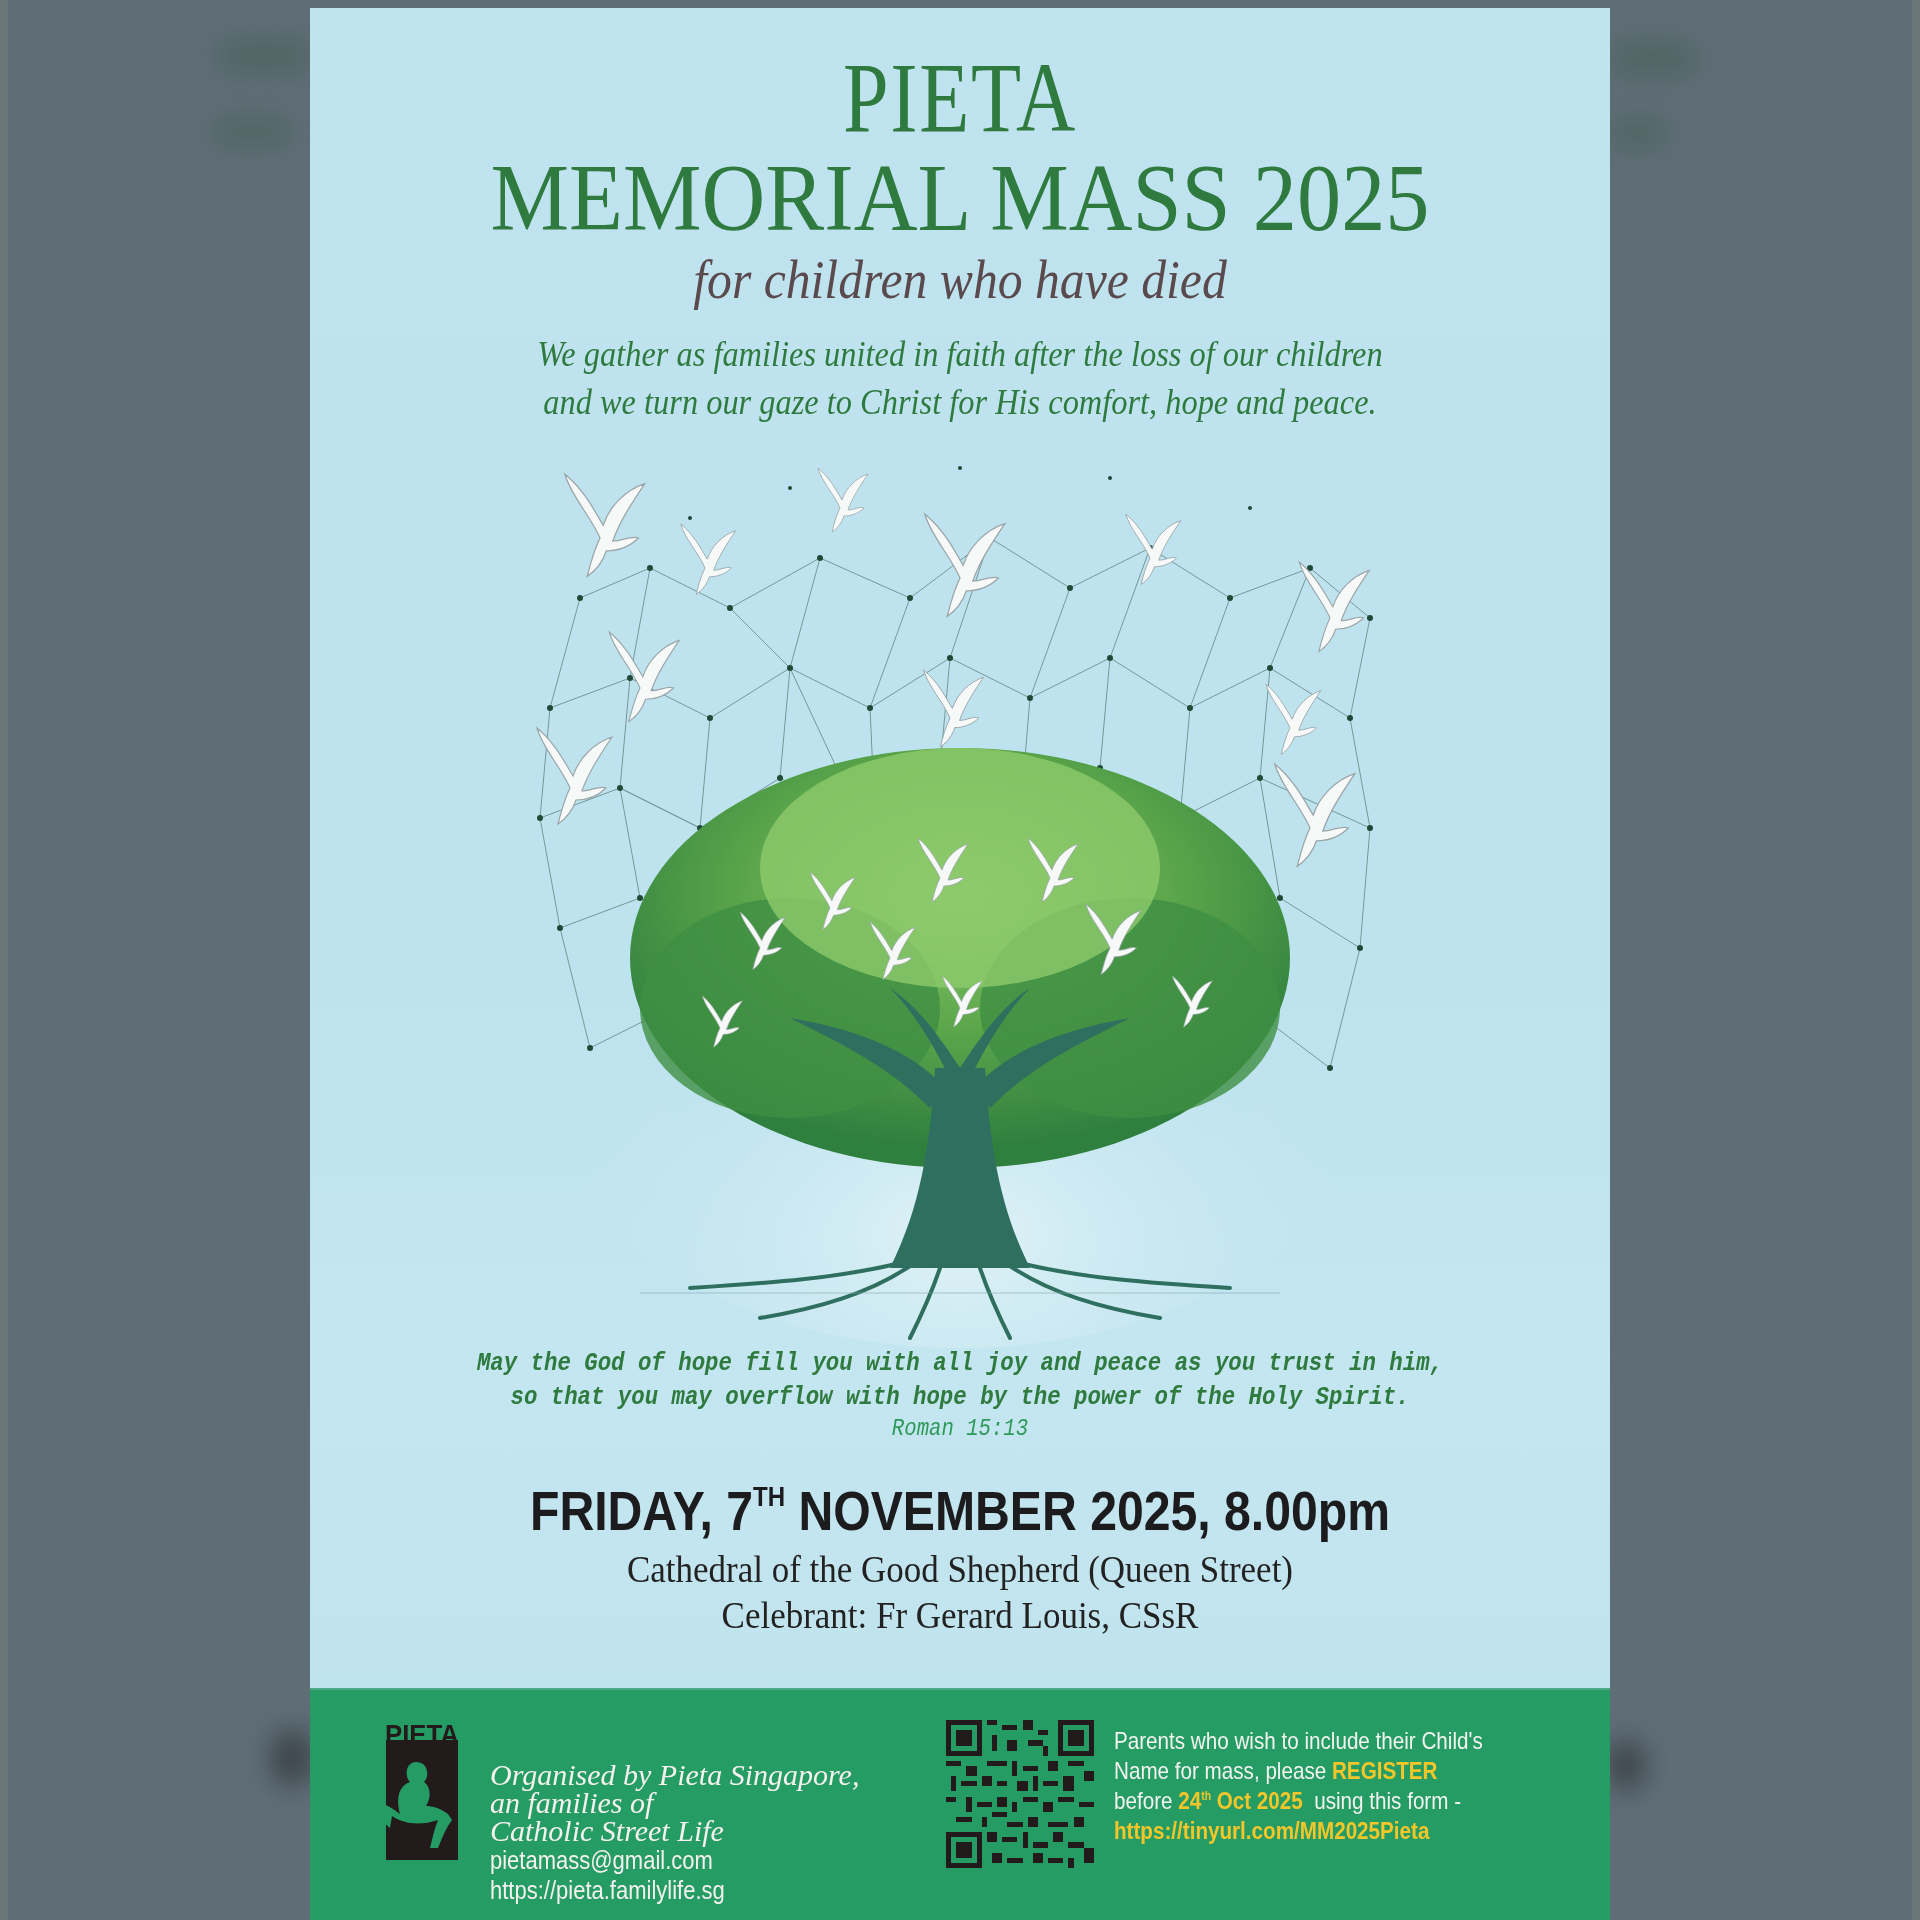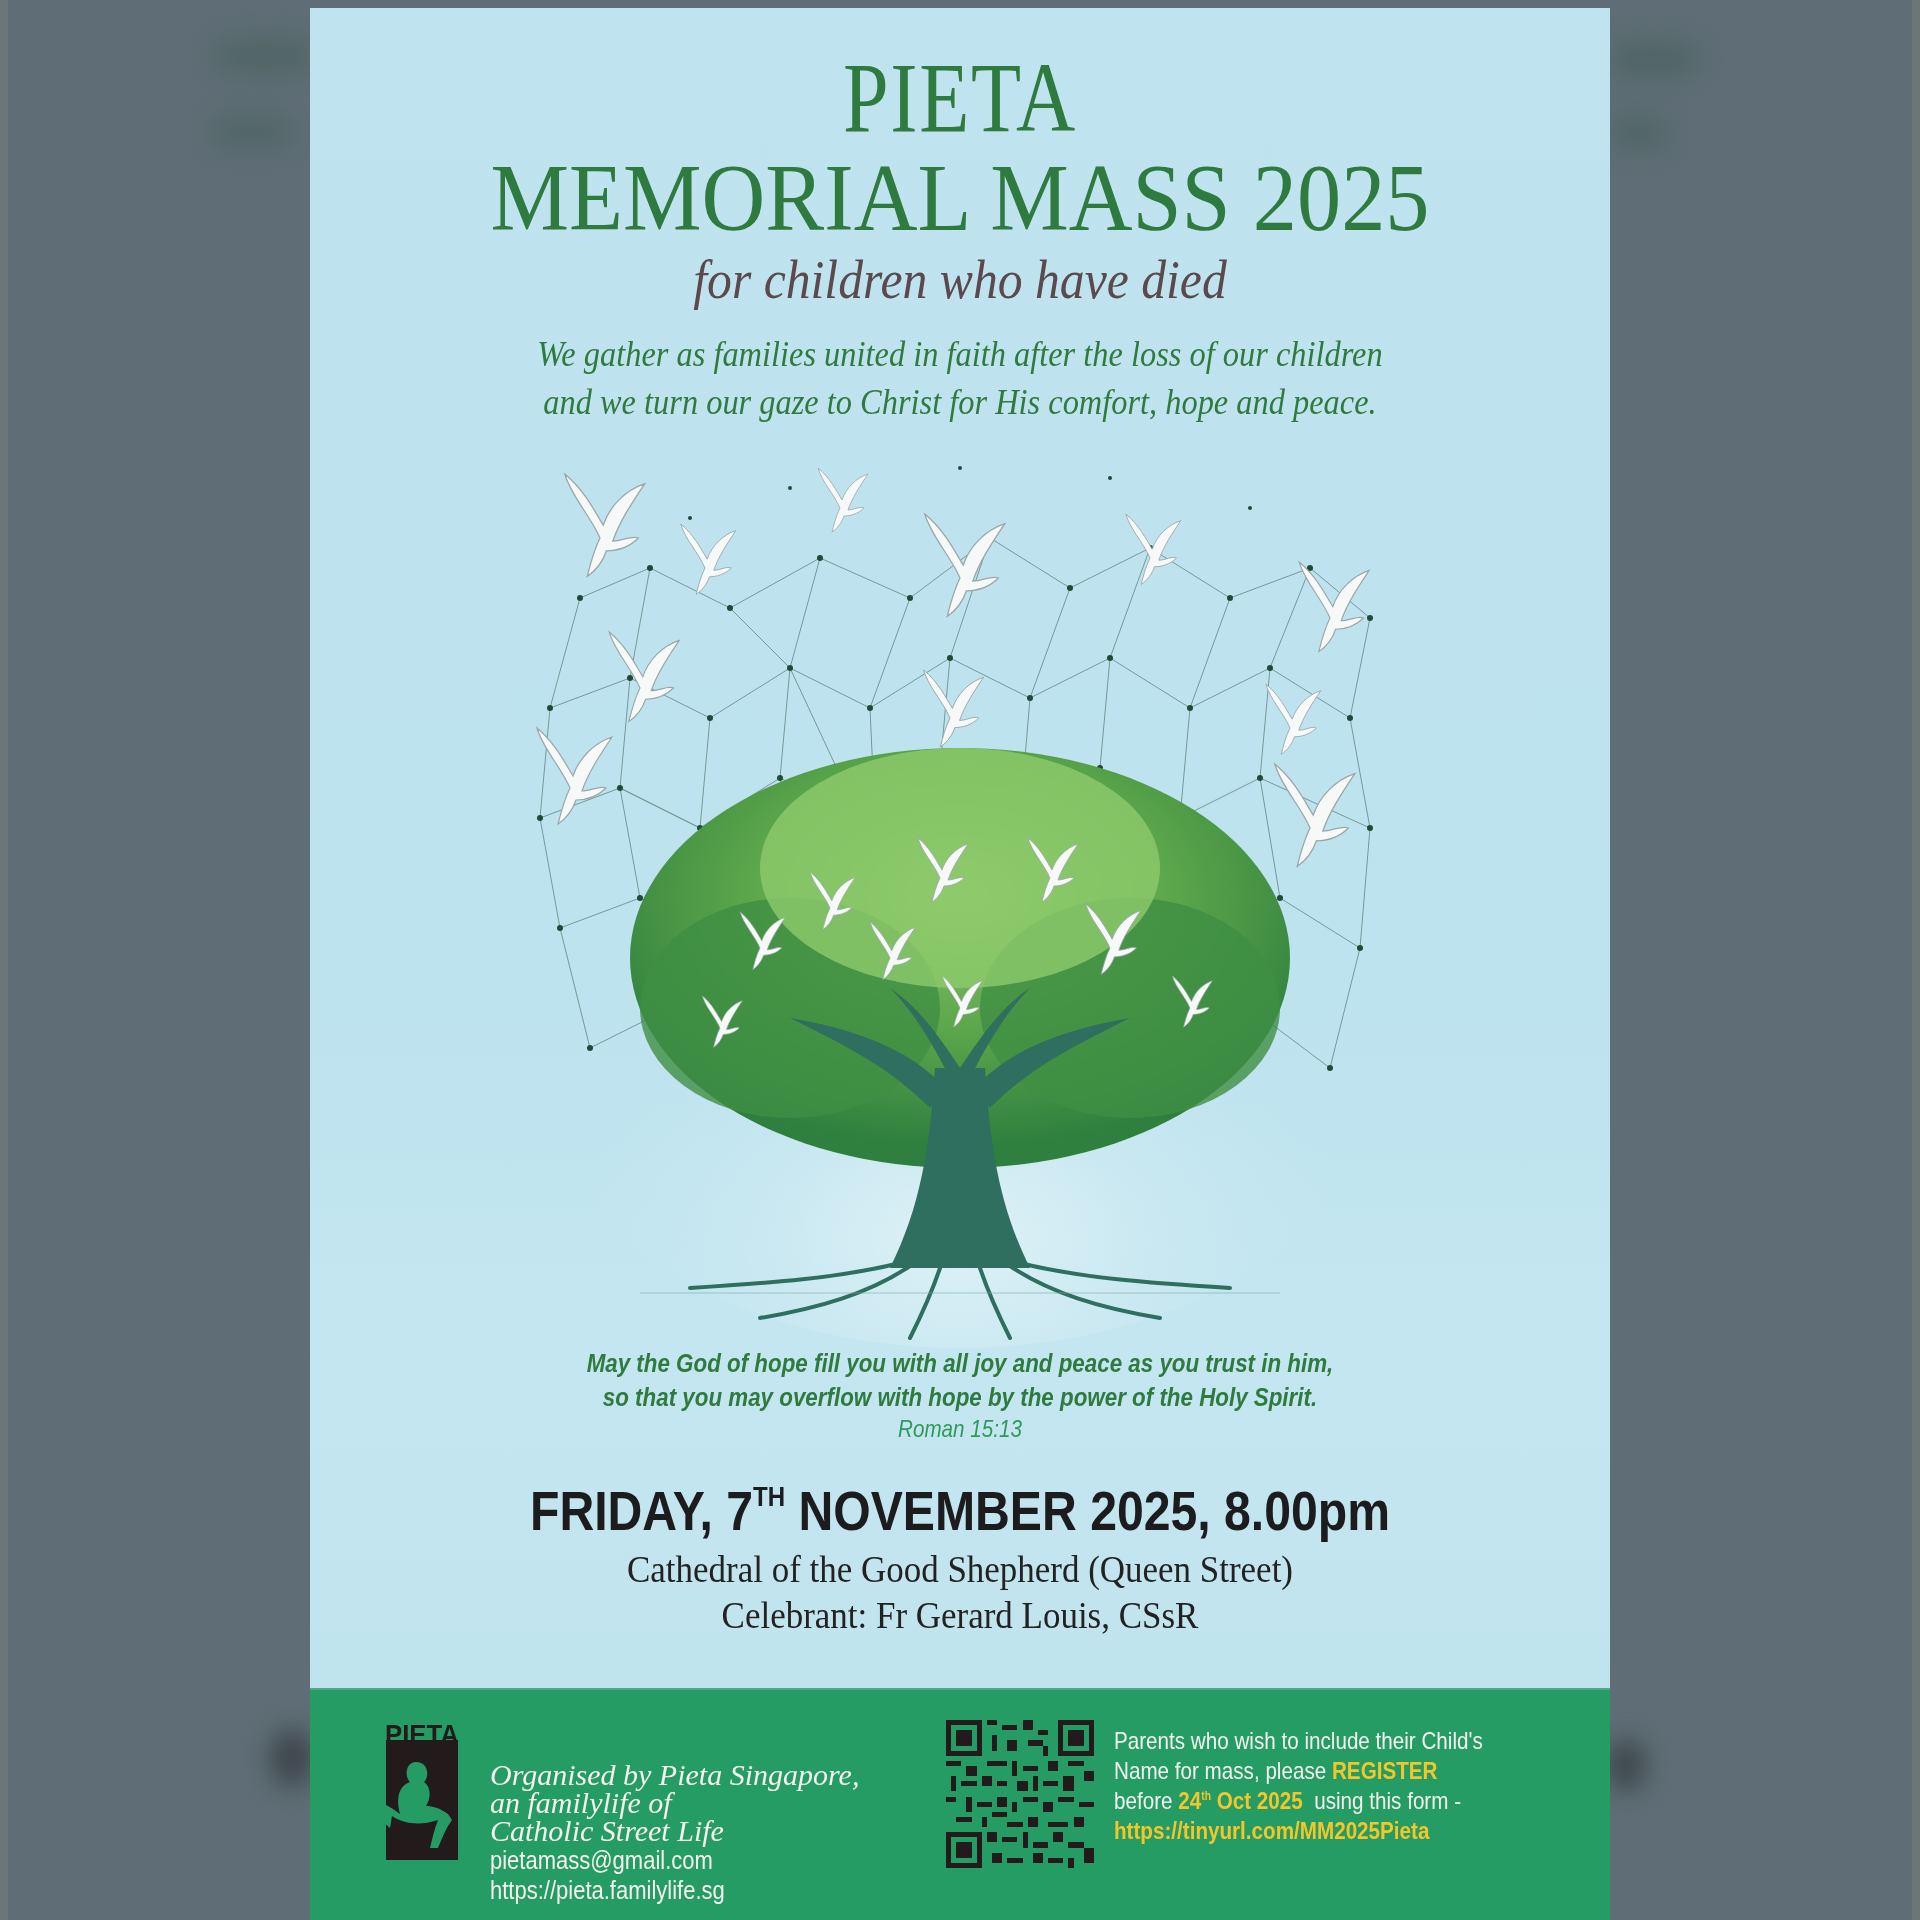--- a/index.html
+++ b/index.html
@@ -36,21 +36,21 @@
       transform: scaleX(0.92); transform-origin: center;
     }
     .intro {
       color: #2f7a3e; font-style: italic; font-size: 36px; line-height: 48px; margin-top: 20px;
       transform: scaleX(0.9); transform-origin: center;
     }
 
     .art { position: absolute; left: 180px; top: 440px; width: 940px; height: 900px; }
 
     .verse-block { position: absolute; left: 0; right: 0; top: 1338px; text-align: center;
-      font-family: Liberation Sans, sans-serif; }
+      font-family: Liberation Mono, monospace; }
     .verse {
       color: #2f7a3e; font-style: italic; font-weight: bold; font-size: 26px; line-height: 34px;
       transform: scaleX(0.86); transform-origin: center;
     }
     .verse-ref { color: #2e9a5a; font-style: italic; font-size: 24px; line-height: 30px;
       transform: scaleX(0.86); transform-origin: center; }
 
     .date {
       position: absolute; left: 0; right: 0; top: 1470px; text-align: center;
       font-family: "Liberation Sans", sans-serif; font-weight: bold; color: #1c1c1e;
@@ -263,21 +263,21 @@
     <svg class="logo" viewBox="0 0 86 146">
       <rect x="10" y="20" width="72" height="120" fill="#231a1c"></rect>
       <text x="46" y="24" text-anchor="middle" font-family="Liberation Sans, sans-serif" font-weight="bold" font-size="28" fill="#231a1c" textLength="74" lengthAdjust="spacingAndGlyphs">PIETA</text>
       <rect x="0" y="0" width="86" height="2" fill="none"></rect>
       <path d="M40,42 C30,42 28,56 34,62 C22,66 20,80 24,94 C14,86 4,82 2,82 C0,92 8,104 14,108 L16,96 C28,104 44,106 62,100 C58,110 56,120 54,128 L62,128 C66,118 70,108 76,100 L72,94 C64,88 56,86 50,86 C56,76 54,66 48,62 C54,56 52,42 40,42 Z" fill="#259c64"></path>
       <rect x="10" y="132" width="72" height="8" fill="#231a1c"></rect>
     </svg>
 
     <div class="org">
       <div class="org-serif">Organised by Pieta Singapore,</div>
-      <div class="org-serif">an familylife of</div>
+      <div class="org-serif">an families of</div>
       <div class="org-serif">Catholic Street Life</div>
       <div class="org-sans">pietamass@gmail.com</div>
       <div class="org-sans">https://pieta.familylife.sg</div>
     </div>
 
     <svg class="qr" viewBox="0 0 29 29" shape-rendering="crispEdges">
       <g fill="#231a1c">
         <rect x="0" y="0" width="7" height="7"></rect>
           <rect x="1" y="1" width="5" height="5" fill="#259c64"></rect>
           <rect x="2" y="2" width="3" height="3"></rect>

